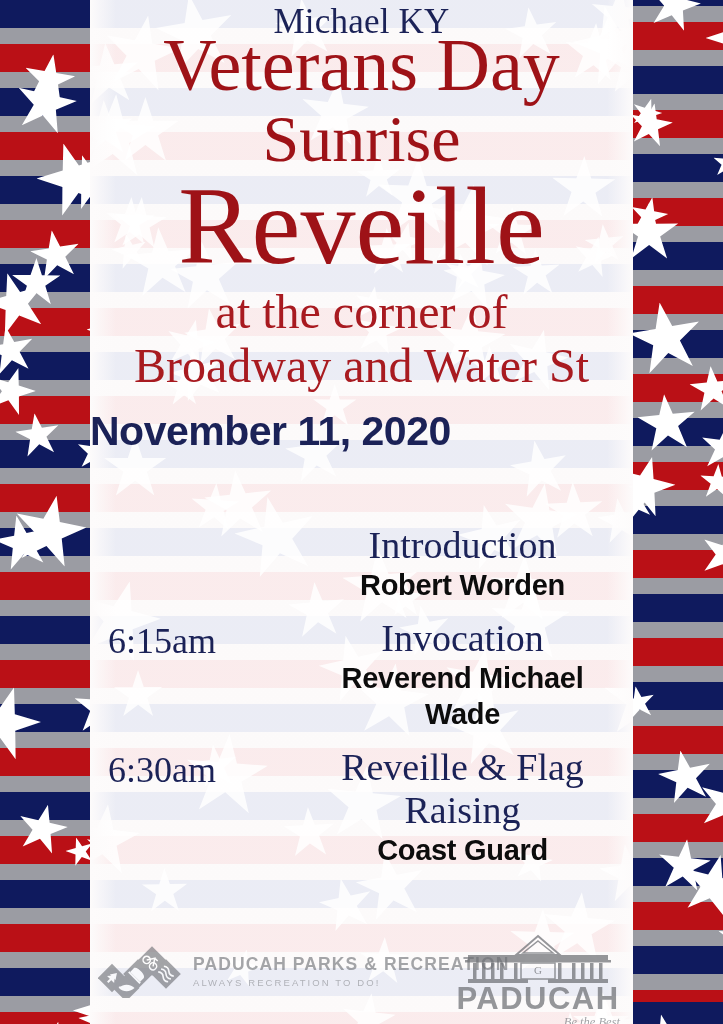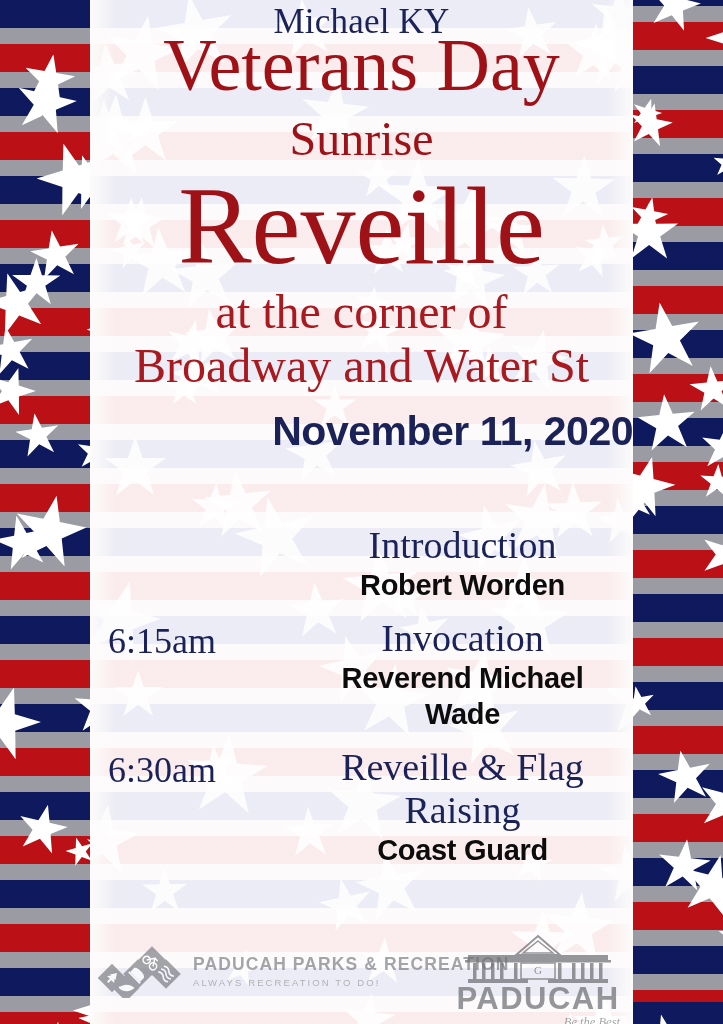--- a/index.html
+++ b/index.html
@@ -105,21 +105,21 @@
     font-size: 74px;
     line-height: 78px;
     color: #9e1217;
     font-family: "Liberation Serif", serif;
   }
 
   .title-2 {
     position: absolute;
     top: 100px; left: 0; width: 543px;
     text-align: center;
-    font-size: 48px;
+    font-size: 66px;
     line-height: 78px;
     color: #9e1217;
     font-family: "Liberation Serif", serif;
   }
 
   .title-3 {
     position: absolute;
     top: 166px; left: 0; width: 543px;
     text-align: center;
     font-size: 110px;
@@ -134,21 +134,21 @@
     text-align: center;
     font-size: 48px;
     line-height: 54px;
     color: #a81a20;
     font-family: "Liberation Serif", serif;
   }
 
   .date {
     position: absolute;
     top: 408px; left: 0; width: 543px;
-    text-align: right;
+    text-align: left;
     font-size: 41px;
     font-weight: bold;
     letter-spacing: -0.5px;
     color: #1b2257;
     font-family: "Liberation Sans", sans-serif;
   }
 
   
   .schedule {
     position: absolute;

